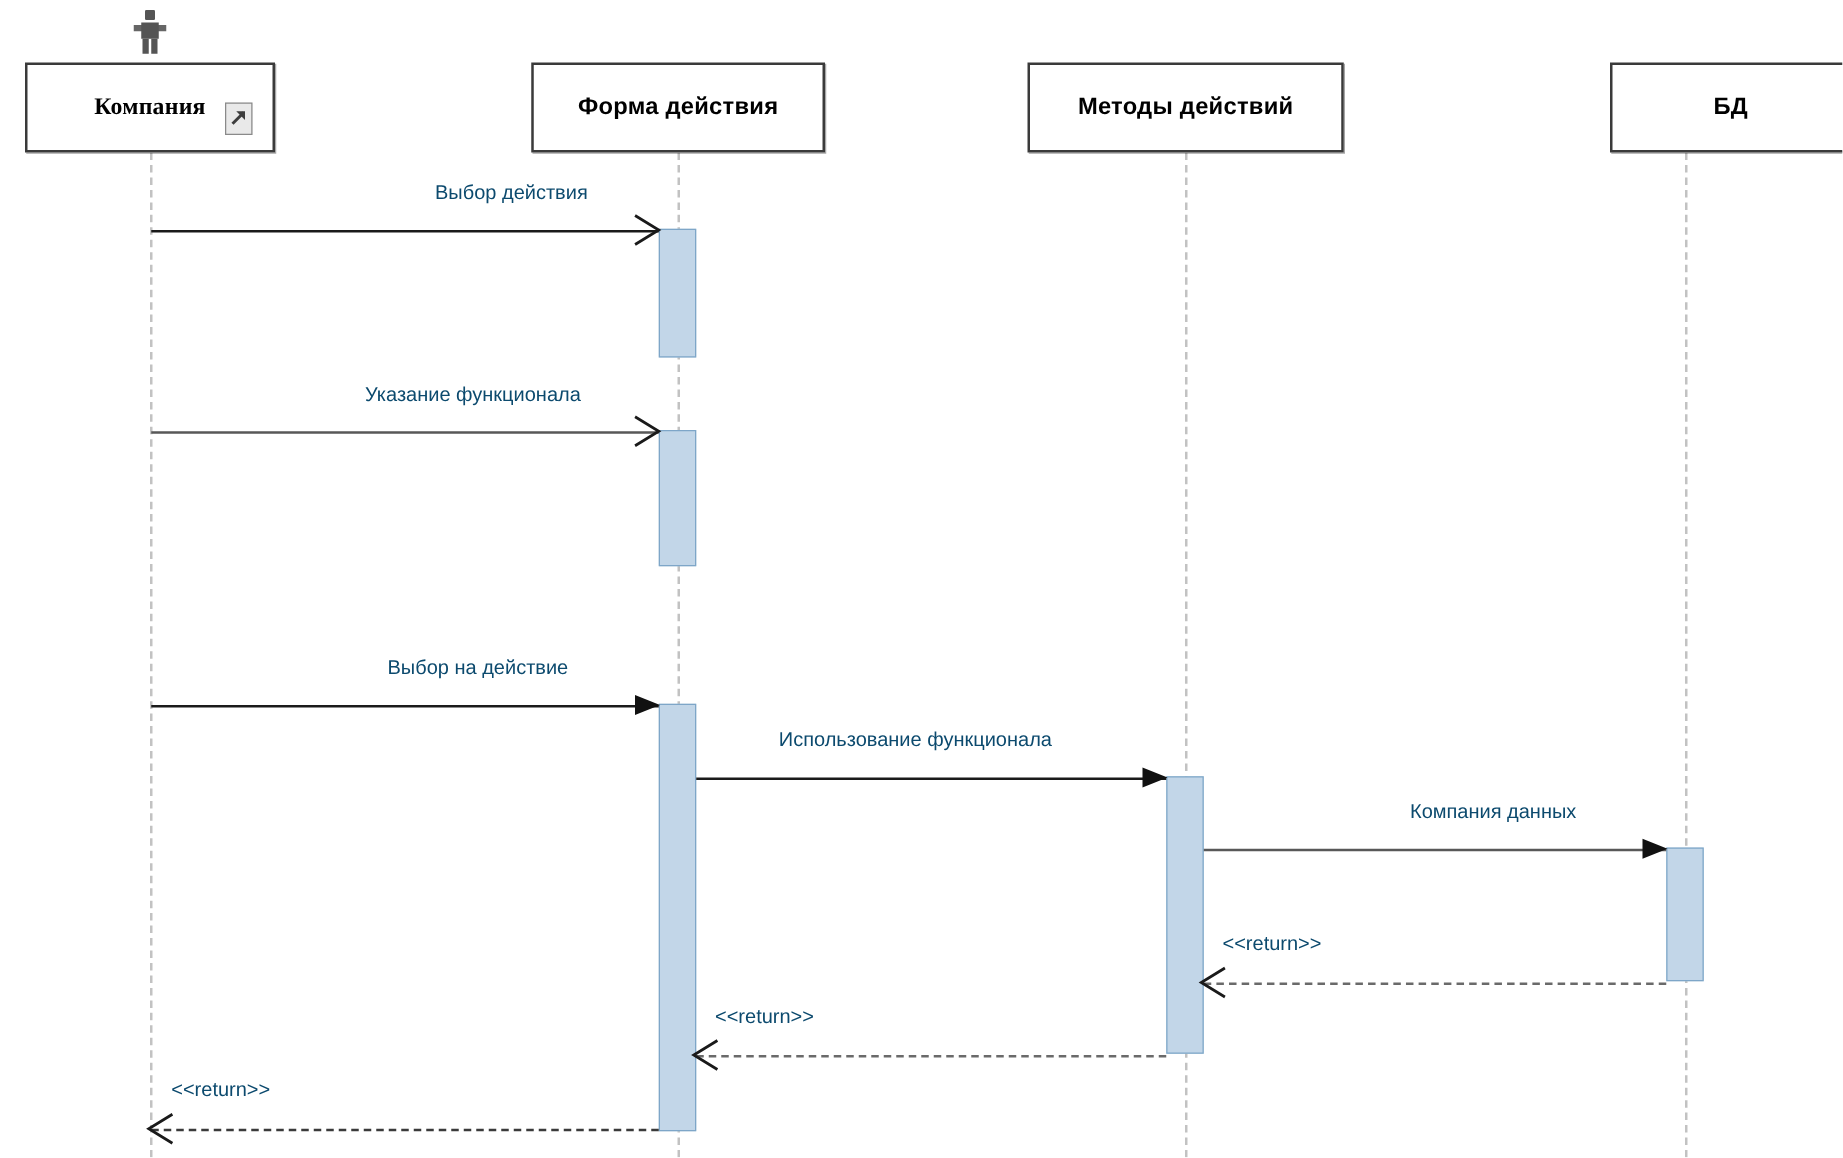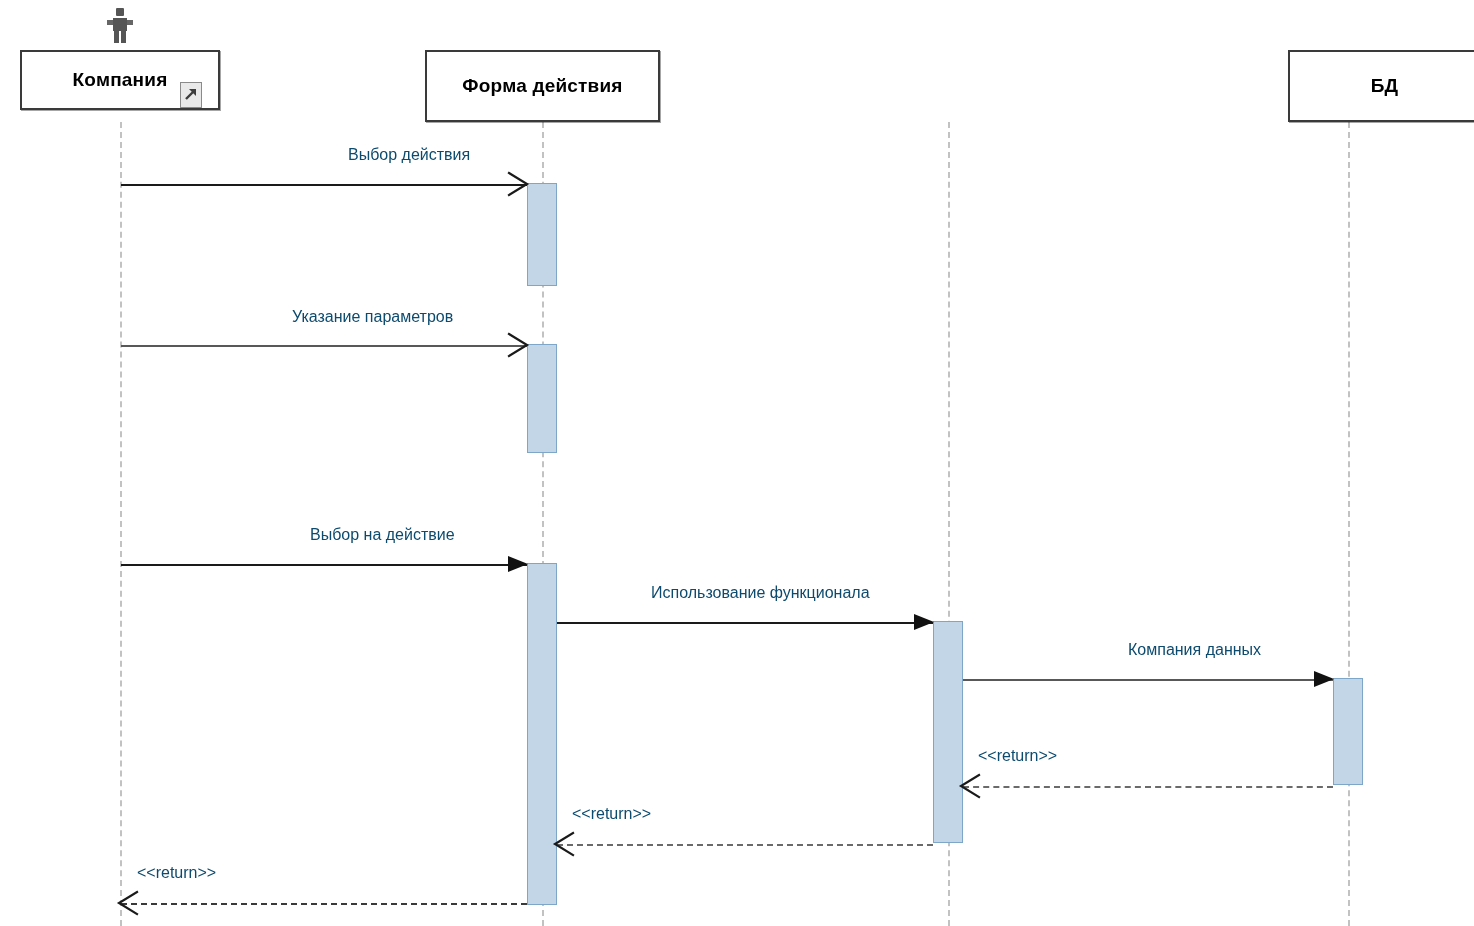--- a/index.html
+++ b/index.html
@@ -91,71 +91,74 @@
 
   <div class="actor-icon" style="left:107px; top:8px;">
     <div class="head"></div>
     <div class="arm-l"></div>
     <div class="arm-r"></div>
     <div class="body"></div>
     <div class="leg-l"></div>
     <div class="leg-r"></div>
   </div>
 
-  <div class="participant" style="left:20px; top:50px; width:200px; height:60px;">
+  <div class="participant" style="left:20px; top:50px; width:200px; height:72px;font-family:Liberation Serif, serif;">
     <span class="p-label">Компания</span>
   </div>
 
   <div class="link-badge" style="left:180px; top:82px;">
     <svg width="20" height="24" viewBox="0 0 20 24">
       <path d="M5 16 L14 7" stroke="#3d3d3d" stroke-width="2.4" fill="none"></path>
       <path d="M15 6 L15 13 L8 6 Z" fill="#3d3d3d"></path>
     </svg>
   </div>
 
   <div class="participant" style="left:425px; top:50px; width:235px; height:72px;justify-content:center;">
     <span class="p-label">Форма действия</span>
   </div>
 
+  <div class="participant" style="left:822px; top:50px; width:253px; height:72px;">
+    <span class="p-label">Методы действий</span>
+  </div>
 
   <div class="participant" style="left:1288px; top:50px; width:193px; height:72px;">
     <span class="p-label">БД</span>
   </div>
 
   <div class="activation" style="left:527px;  top:183px; height:103px;"></div>
   <div class="activation" style="left:527px;  top:344px; height:109px;"></div>
   <div class="activation" style="left:527px;  top:563px; height:342px;"></div>
   <div class="activation" style="left:933px;  top:621px; height:222px;"></div>
   <div class="activation" style="left:1333px; top:678px; height:107px;"></div>
 
   <div class="msg-label" style="left:348px; top:146px;">Выбор действия</div>
   <div class="msg-line solid" style="left:121px; top:184px; width:406px;"></div>
   <div class="arrowhead" style="left:505px; top:173px;">
     <svg width="24" height="24" viewBox="0 0 24 24">
       <path d="M4 0 L22 11 L4 22" stroke="#1a1a1a" stroke-width="2.2" fill="none" stroke-linecap="square"></path>
     </svg>
   </div>
 
-  <div class="msg-label" style="left:292px; top:308px;">Указание параметров</div>
+  <div class="msg-label" style="left:292px; top:308px;">Указание функционала</div>
   <div class="msg-line solid-gray" style="left:121px; top:345px; width:406px;"></div>
   <div class="arrowhead" style="left:505px; top:334px;">
     <svg width="24" height="24" viewBox="0 0 24 24">
       <path d="M4 0 L22 11 L4 22" stroke="#1a1a1a" stroke-width="2.2" fill="none" stroke-linecap="square"></path>
     </svg>
   </div>
 
   <div class="msg-label" style="left:310px; top:526px;">Выбор на действие</div>
   <div class="msg-line solid" style="left:121px; top:564px; width:406px;"></div>
   <div class="arrowhead" style="left:505px; top:553px;">
     <svg width="24" height="24" viewBox="0 0 24 24">
       <path d="M3 3 L23 11 L3 19 Z" fill="#111111"></path>
     </svg>
   </div>
 
-  <div class="msg-label" style="left:623px; top:584px;margin-left:28px;">Использование функционала</div>
+  <div class="msg-label" style="left:623px; top:584px;">Использование функционала</div>
   <div class="msg-line solid" style="left:557px; top:622px; width:376px;"></div>
   <div class="arrowhead" style="left:911px; top:611px;">
     <svg width="24" height="24" viewBox="0 0 24 24">
       <path d="M3 3 L23 11 L3 19 Z" fill="#111111"></path>
     </svg>
   </div>
 
   <div class="msg-label" style="left:1128px; top:641px;">Компания данных</div>
   <div class="msg-line solid-gray" style="left:963px; top:679px; width:370px;"></div>
   <div class="arrowhead" style="left:1311px; top:668px;">

